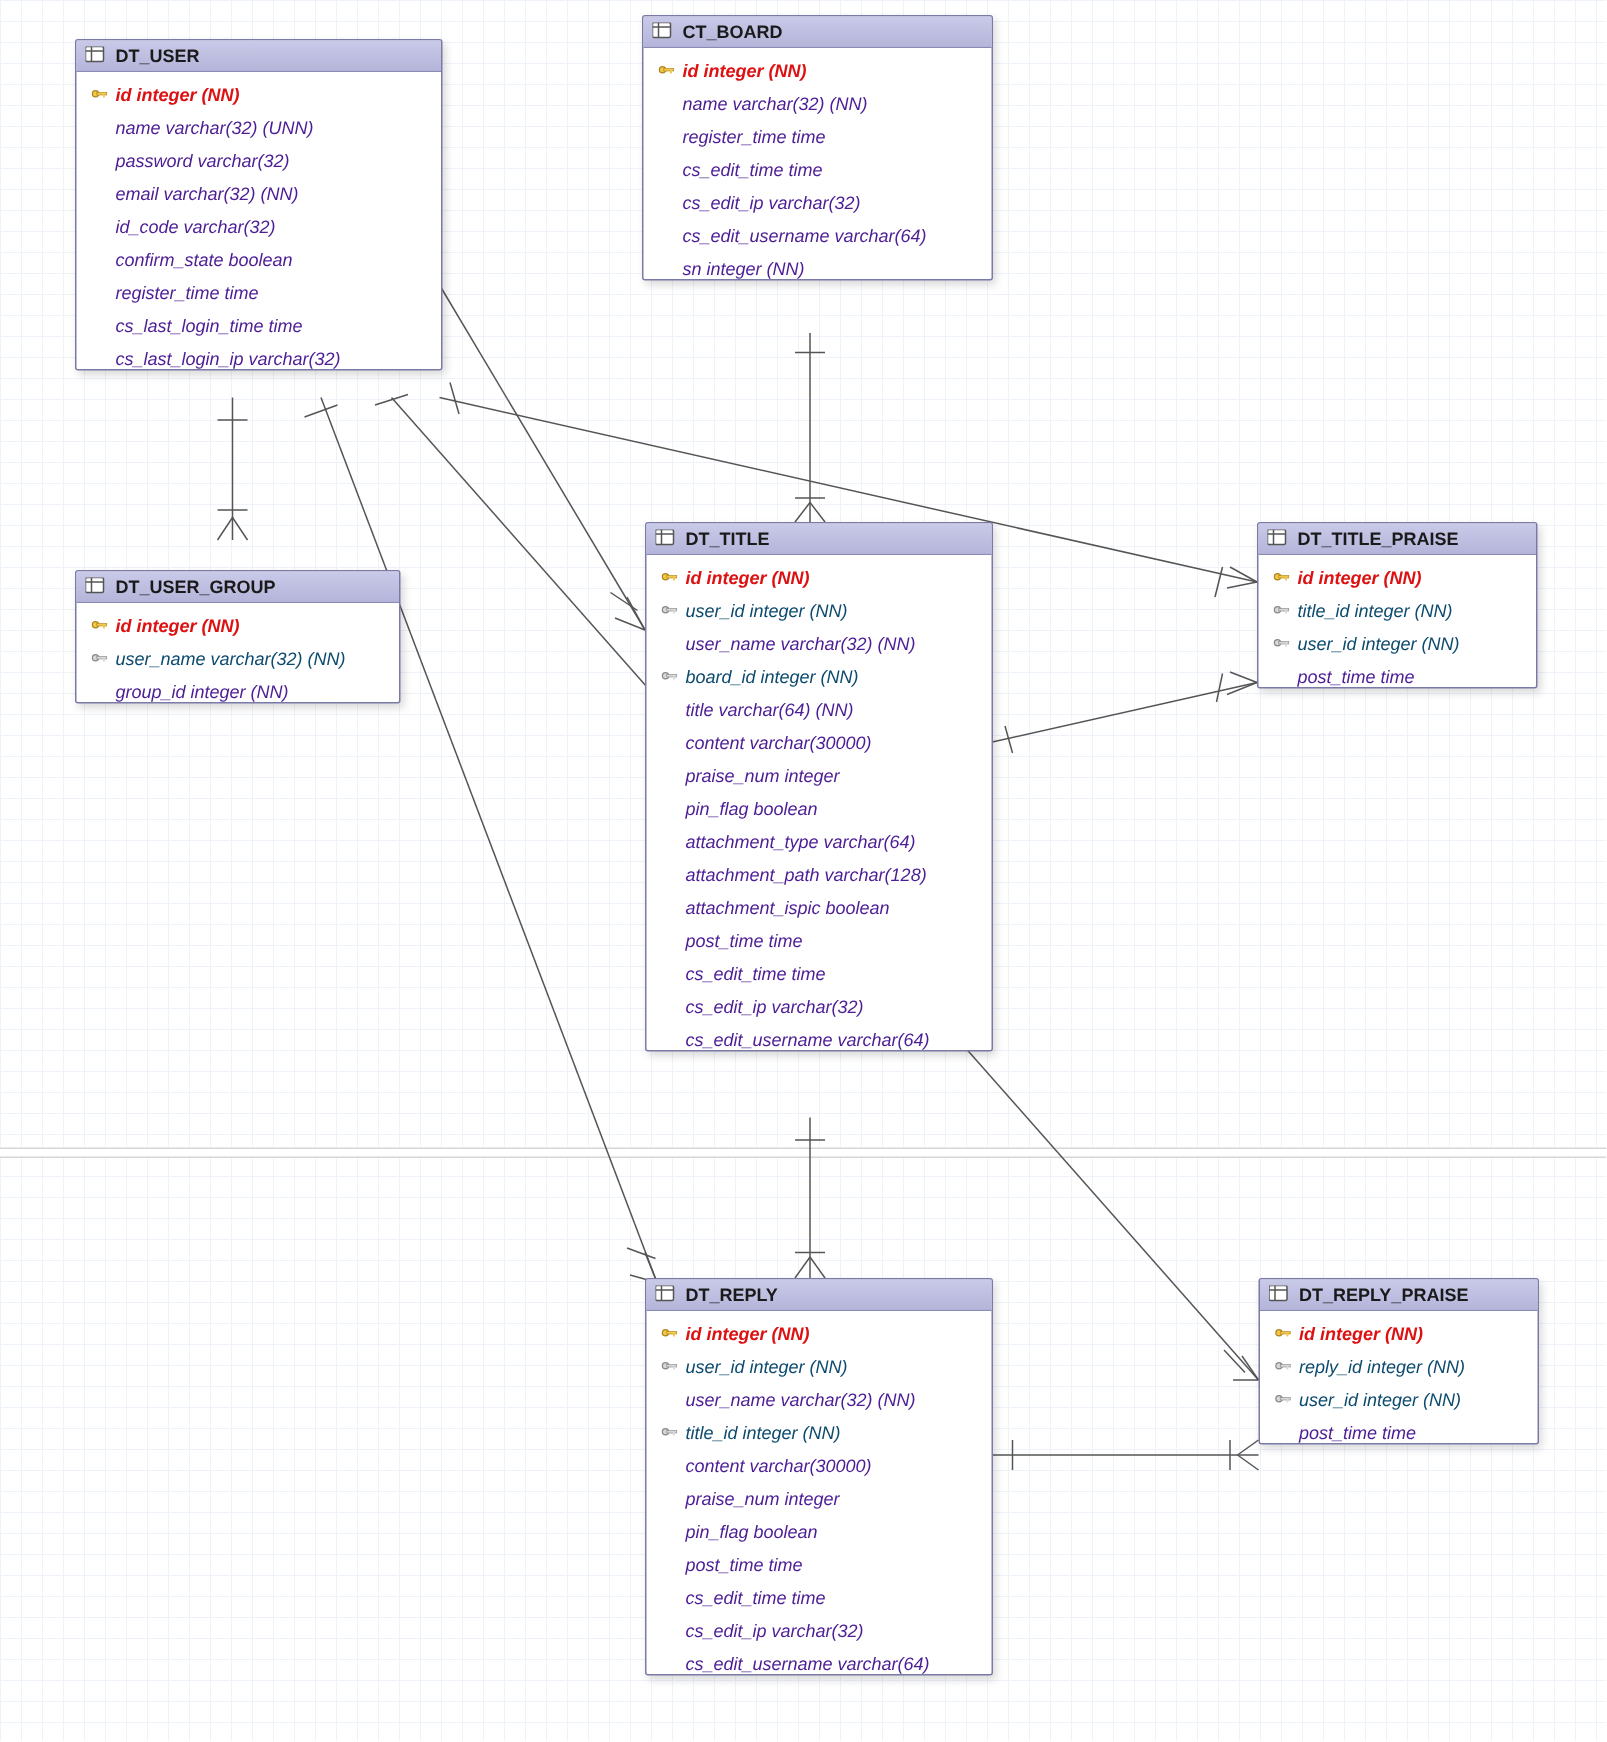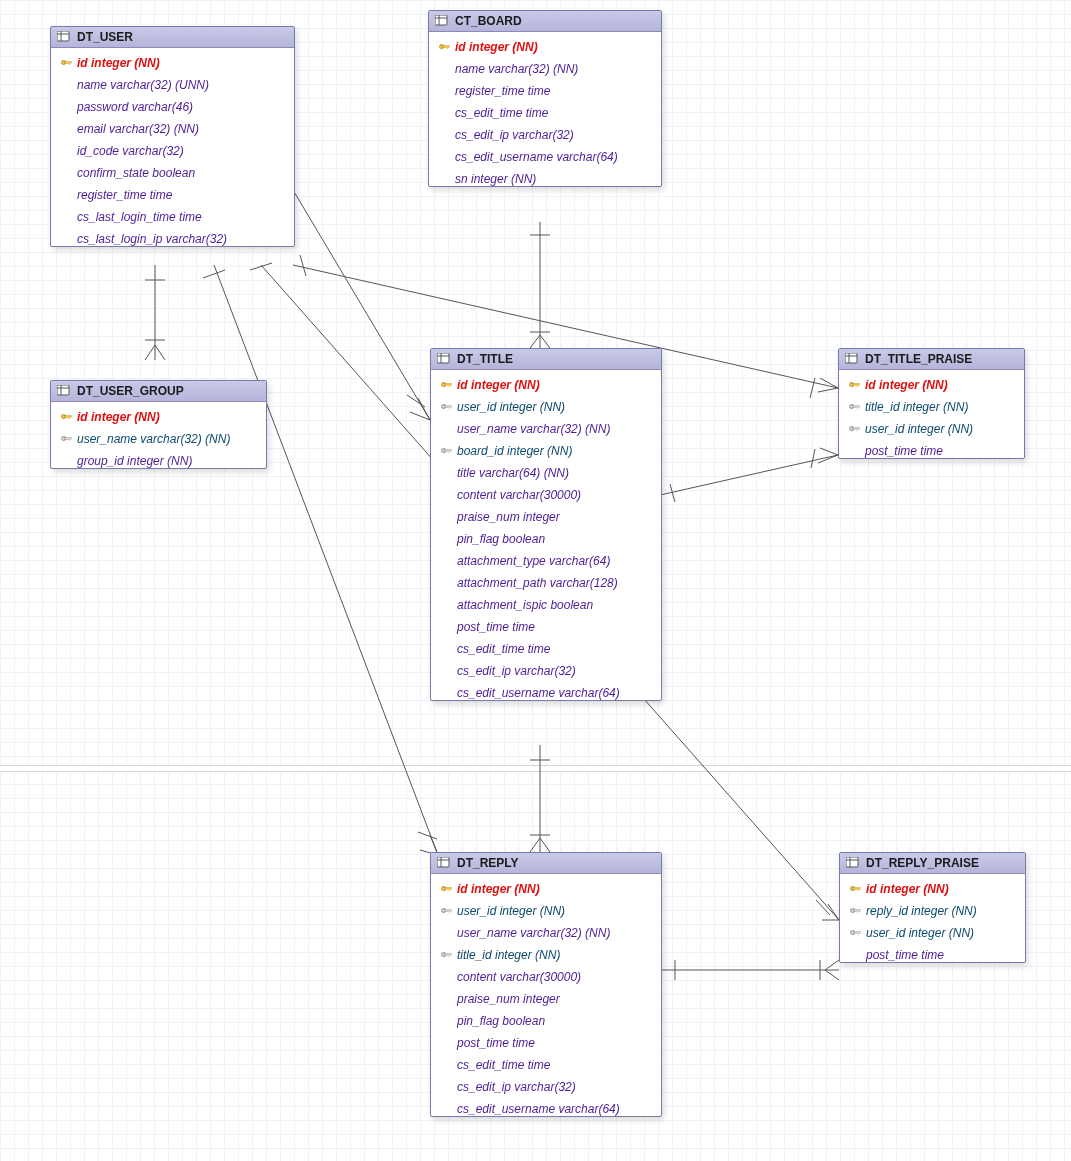--- a/index.html
+++ b/index.html
@@ -159,21 +159,21 @@
           </svg>
         </span>
         <span class="col-text pk">id integer (NN)</span>
       </div>
       <div class="col-row">
         <span class="col-icon"></span>
         <span class="col-text ">name varchar(32) (UNN)</span>
       </div>
       <div class="col-row">
         <span class="col-icon"></span>
-        <span class="col-text ">password varchar(46)</span>
+        <span class="col-text ">password varchar(32)</span>
       </div>
       <div class="col-row">
         <span class="col-icon"></span>
         <span class="col-text ">email varchar(32) (NN)</span>
       </div>
       <div class="col-row">
         <span class="col-icon"></span>
         <span class="col-text ">id_code varchar(32)</span>
       </div>
       <div class="col-row">

